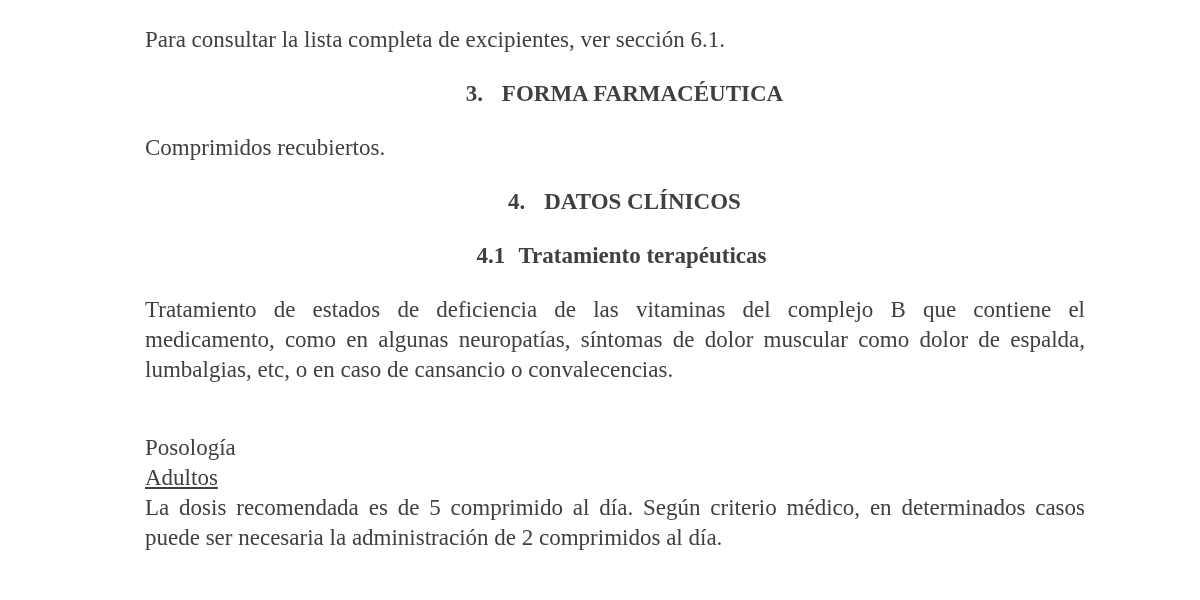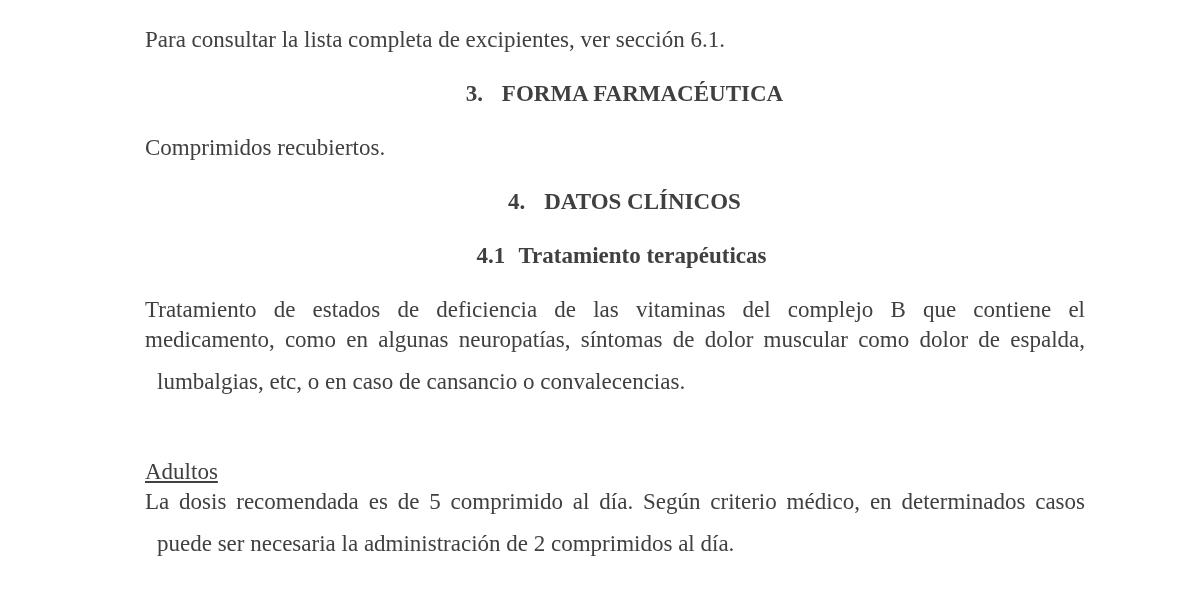--- a/index.html
+++ b/index.html
@@ -43,21 +43,21 @@
   }
   
   .jline {
     margin: 0;
     text-align: justify;
     text-align-last: justify;
     white-space: normal;
     word-spacing: 1px;
   }
   .lline {
-    margin: 12px;
+    margin: 0;
     text-align: left;
     white-space: nowrap;
   }
   .underline {
     text-decoration: underline;
   }
 </style>
 </head>
 <body>
 
@@ -86,18 +86,19 @@
 
     <p class="jline">Tratamiento de estados de deficiencia de las vitaminas del complejo B que contiene el</p>
     <p class="jline">medicamento, como en algunas neuropatías, síntomas de dolor muscular como dolor de espalda,</p>
     <p class="lline">lumbalgias, etc, o en caso de cansancio o convalecencias.</p>
 
     <div class="gap"></div>
 
 
     <div class="gap"></div>
 
+    <p class="line">Posología</p>
     <p class="line underline">Adultos</p>
     <p class="jline">La dosis recomendada es de 5 comprimido al día. Según criterio médico, en determinados casos</p>
     <p class="lline">puede ser necesaria la administración de 2 comprimidos al día.</p>
 
   </div>
 </div>
 
 </body></html>

